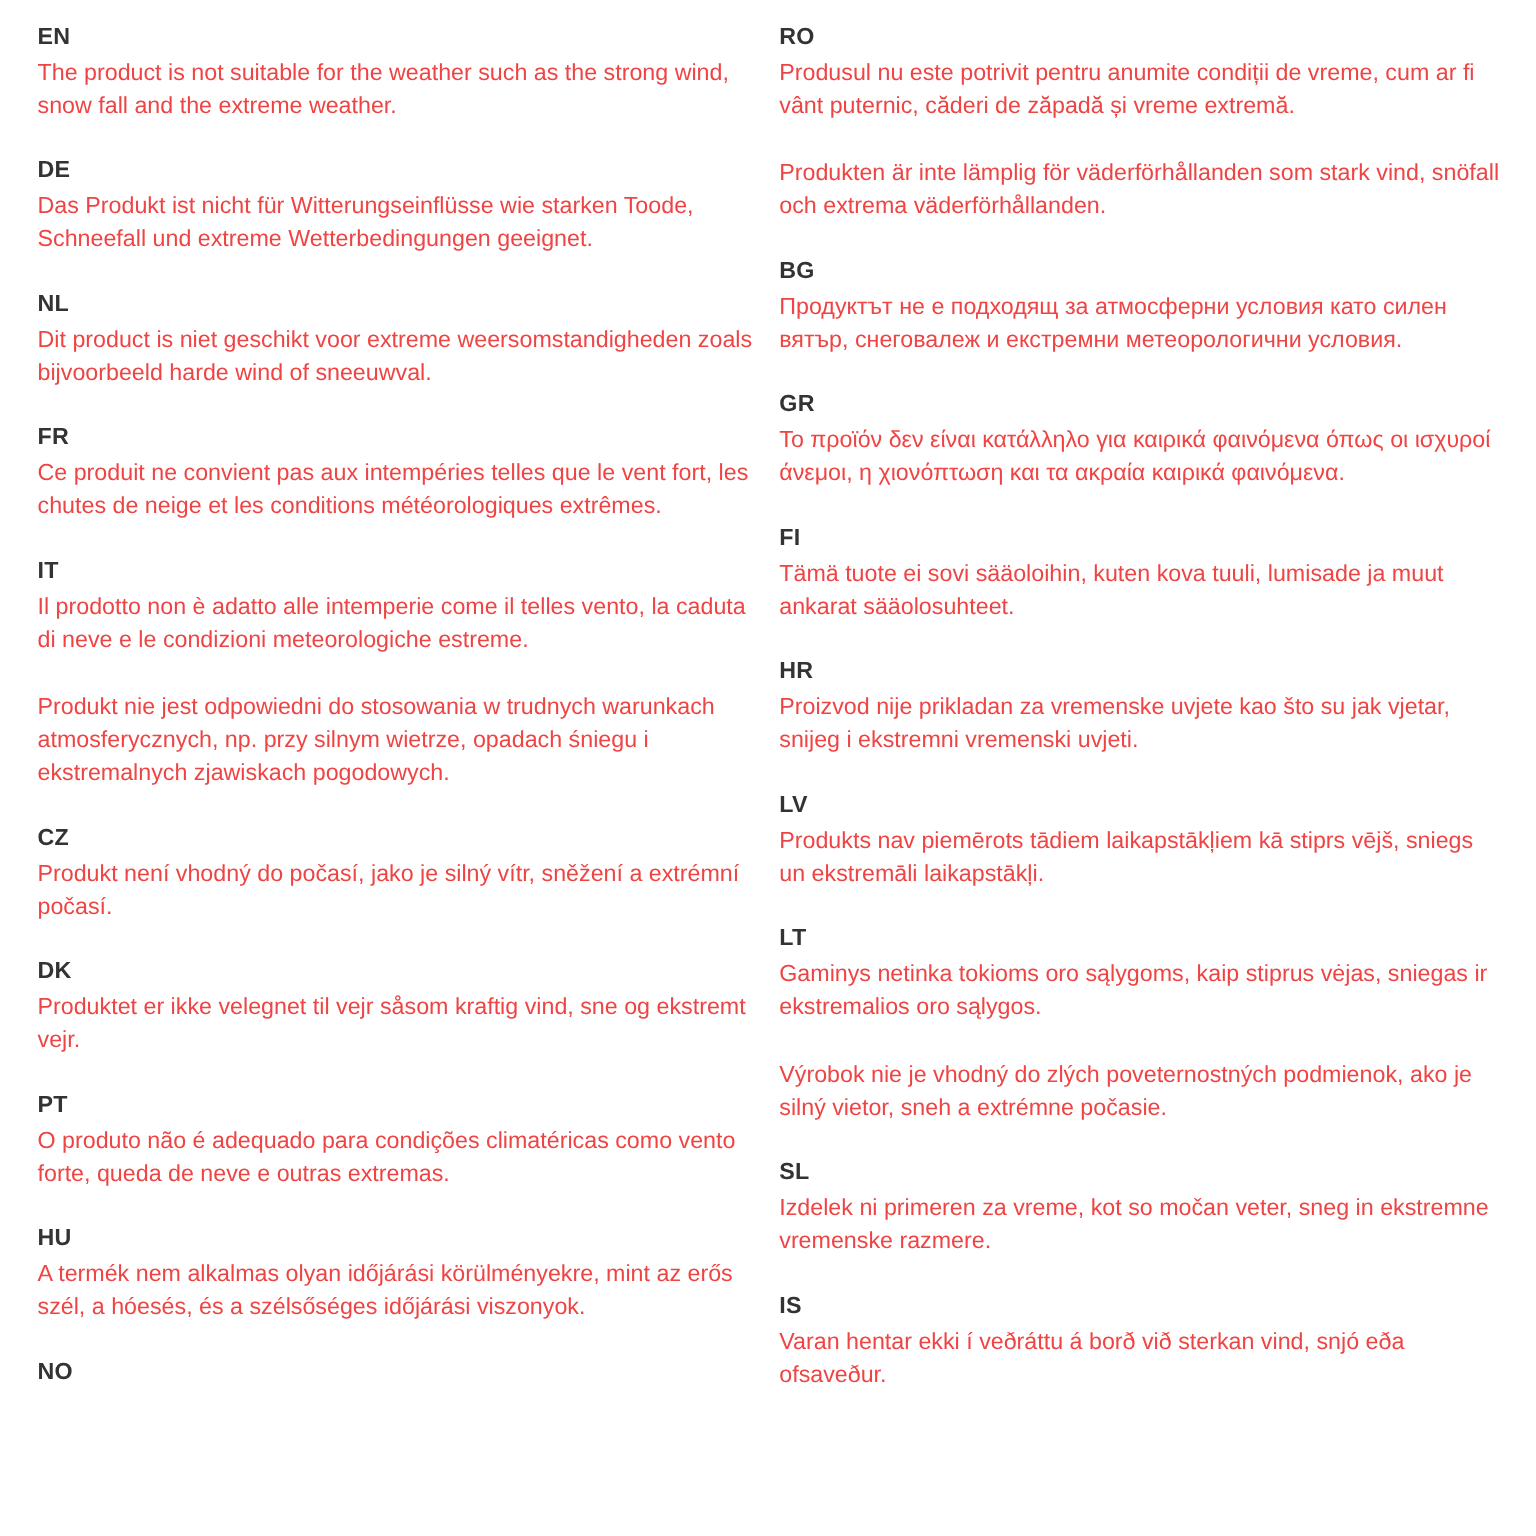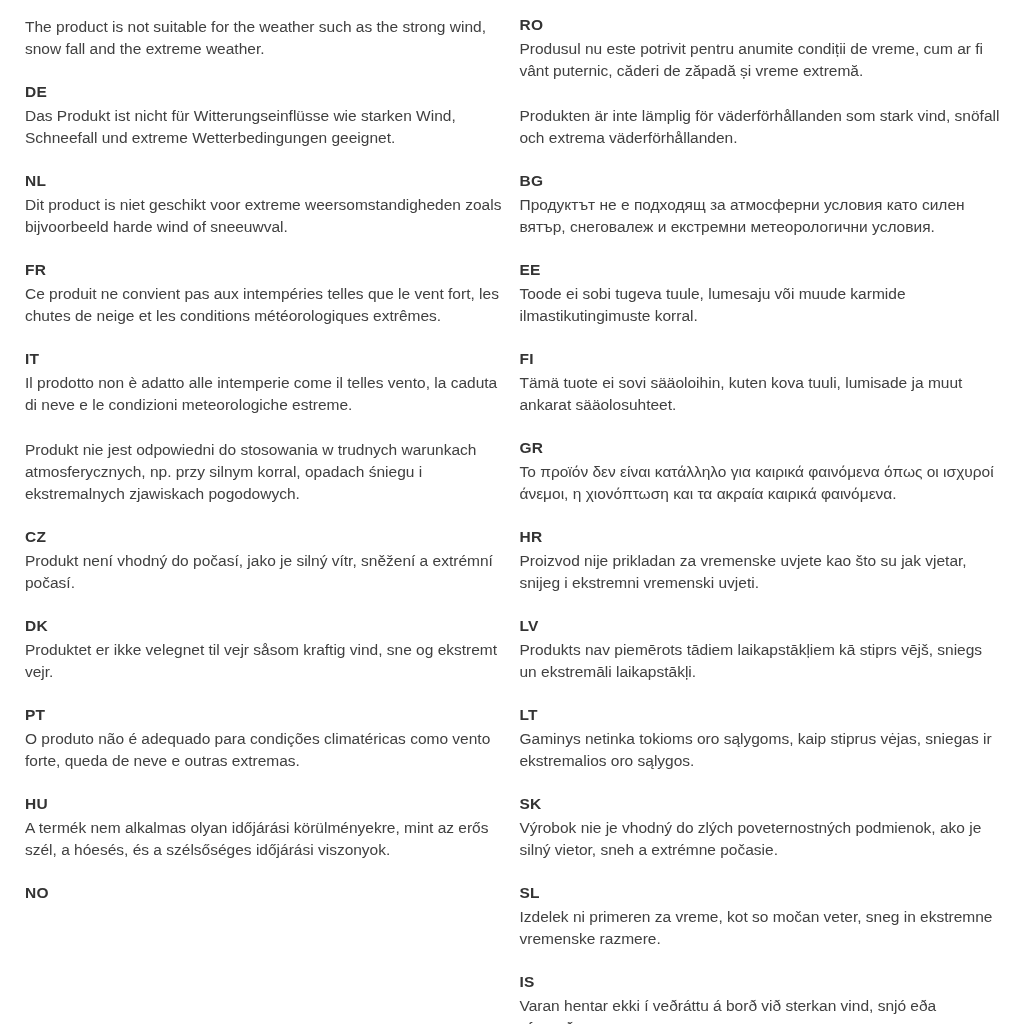--- a/index.html
+++ b/index.html
@@ -35,50 +35,51 @@
     margin: 0 0 4px 0;
     font-size: 15.5px;
     font-weight: bold;
     color: #333333;
     letter-spacing: 0.2px;
   }
   .text {
     margin: 0;
     font-size: 15.5px;
     line-height: 22px;
-    color: #404040;
+    color: #ef4444;
   }
 </style>
 </head>
 <body>
 
 <div class="page">
 
   <div class="column">
     <section class="entry">
+      <h3 class="code">EN</h3>
       <p class="text">The product is not suitable for the weather such as the strong wind, snow fall and the extreme weather.</p>
     </section>
     <section class="entry">
       <h3 class="code">DE</h3>
-      <p class="text">Das Produkt ist nicht für Witterungseinflüsse wie starken Wind, Schneefall und extreme Wetterbedingungen geeignet.</p>
+      <p class="text">Das Produkt ist nicht für Witterungseinflüsse wie starken Toode, Schneefall und extreme Wetterbedingungen geeignet.</p>
     </section>
     <section class="entry">
       <h3 class="code">NL</h3>
       <p class="text">Dit product is niet geschikt voor extreme weersomstandigheden zoals bijvoorbeeld harde wind of sneeuwval.</p>
     </section>
     <section class="entry">
       <h3 class="code">FR</h3>
       <p class="text">Ce produit ne convient pas aux intempéries telles que le vent fort, les chutes de neige et les conditions météorologiques extrêmes.</p>
     </section>
     <section class="entry">
       <h3 class="code">IT</h3>
       <p class="text">Il prodotto non è adatto alle intemperie come il telles vento, la caduta di neve e le condizioni meteorologiche estreme.</p>
     </section>
     <section class="entry">
-      <p class="text">Produkt nie jest odpowiedni do stosowania w trudnych warunkach atmosferycznych, np. przy silnym korral, opadach śniegu i ekstremalnych zjawiskach pogodowych.</p>
+      <p class="text">Produkt nie jest odpowiedni do stosowania w trudnych warunkach atmosferycznych, np. przy silnym wietrze, opadach śniegu i ekstremalnych zjawiskach pogodowych.</p>
     </section>
     <section class="entry">
       <h3 class="code">CZ</h3>
       <p class="text">Produkt není vhodný do počasí, jako je silný vítr, sněžení a extrémní počasí.</p>
     </section>
     <section class="entry">
       <h3 class="code">DK</h3>
       <p class="text">Produktet er ikke velegnet til vejr såsom kraftig vind, sne og ekstremt vejr.</p>
     </section>
     <section class="entry">
@@ -101,45 +102,40 @@
       <p class="text">Produsul nu este potrivit pentru anumite condiții de vreme, cum ar fi vânt puternic, căderi de zăpadă și vreme extremă.</p>
     </section>
     <section class="entry">
       <p class="text">Produkten är inte lämplig för väderförhållanden som stark vind, snöfall och extrema väderförhållanden.</p>
     </section>
     <section class="entry">
       <h3 class="code">BG</h3>
       <p class="text">Продуктът не е подходящ за атмосферни условия като силен вятър, снеговалеж и екстремни метеорологични условия.</p>
     </section>
     <section class="entry">
-      <h3 class="code">EE</h3>
-      <p class="text">Toode ei sobi tugeva tuule, lumesaju või muude karmide ilmastikutingimuste korral.</p>
+      <h3 class="code">GR</h3>
+      <p class="text">Το προϊόν δεν είναι κατάλληλο για καιρικά φαινόμενα όπως οι ισχυροί άνεμοι, η χιονόπτωση και τα ακραία καιρικά φαινόμενα.</p>
     </section>
     <section class="entry">
       <h3 class="code">FI</h3>
       <p class="text">Tämä tuote ei sovi sääoloihin, kuten kova tuuli, lumisade ja muut ankarat sääolosuhteet.</p>
-    </section>
-    <section class="entry">
-      <h3 class="code">GR</h3>
-      <p class="text">Το προϊόν δεν είναι κατάλληλο για καιρικά φαινόμενα όπως οι ισχυροί άνεμοι, η χιονόπτωση και τα ακραία καιρικά φαινόμενα.</p>
     </section>
     <section class="entry">
       <h3 class="code">HR</h3>
       <p class="text">Proizvod nije prikladan za vremenske uvjete kao što su jak vjetar, snijeg i ekstremni vremenski uvjeti.</p>
     </section>
     <section class="entry">
       <h3 class="code">LV</h3>
       <p class="text">Produkts nav piemērots tādiem laikapstākļiem kā stiprs vējš, sniegs un ekstremāli laikapstākļi.</p>
     </section>
     <section class="entry">
       <h3 class="code">LT</h3>
       <p class="text">Gaminys netinka tokioms oro sąlygoms, kaip stiprus vėjas, sniegas ir ekstremalios oro sąlygos.</p>
     </section>
     <section class="entry">
-      <h3 class="code">SK</h3>
       <p class="text">Výrobok nie je vhodný do zlých poveternostných podmienok, ako je silný vietor, sneh a extrémne počasie.</p>
     </section>
     <section class="entry">
       <h3 class="code">SL</h3>
       <p class="text">Izdelek ni primeren za vreme, kot so močan veter, sneg in ekstremne vremenske razmere.</p>
     </section>
     <section class="entry">
       <h3 class="code">IS</h3>
       <p class="text">Varan hentar ekki í veðráttu á borð við sterkan vind, snjó eða ofsaveður.</p>
     </section>

